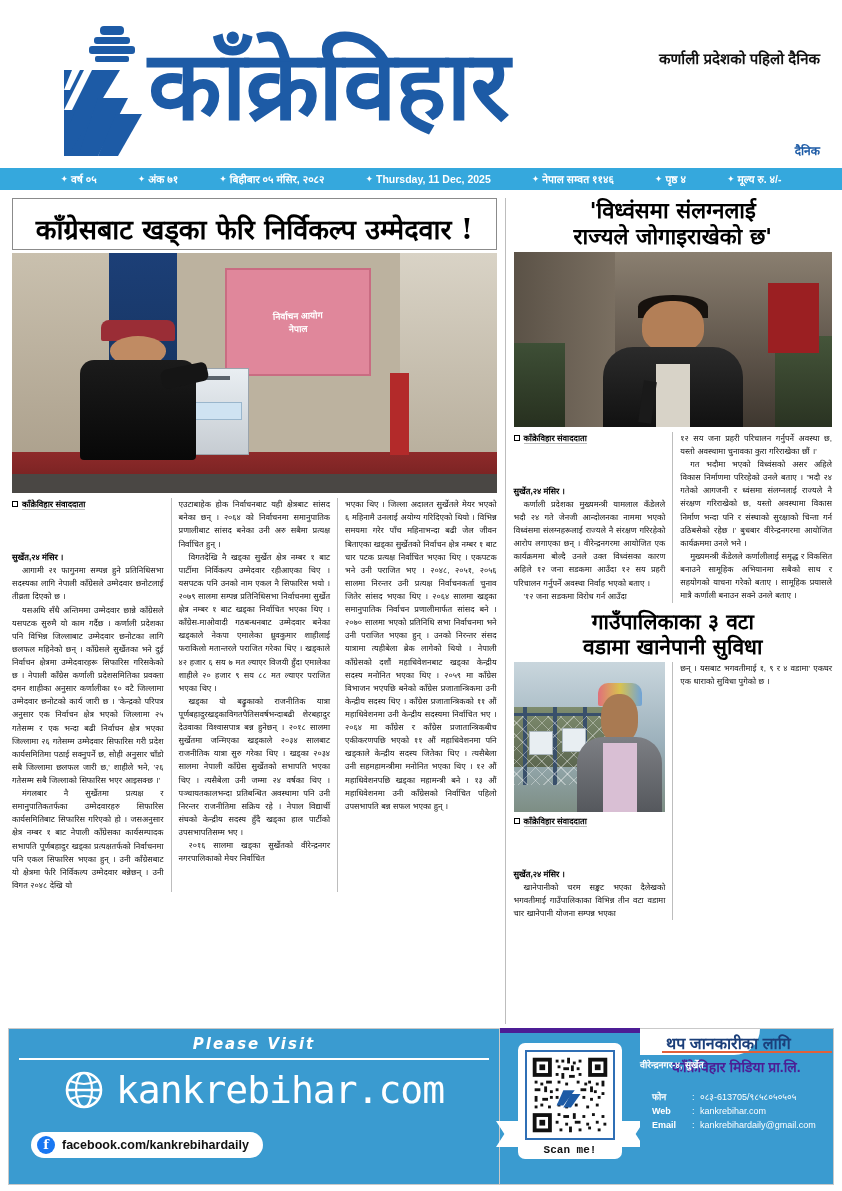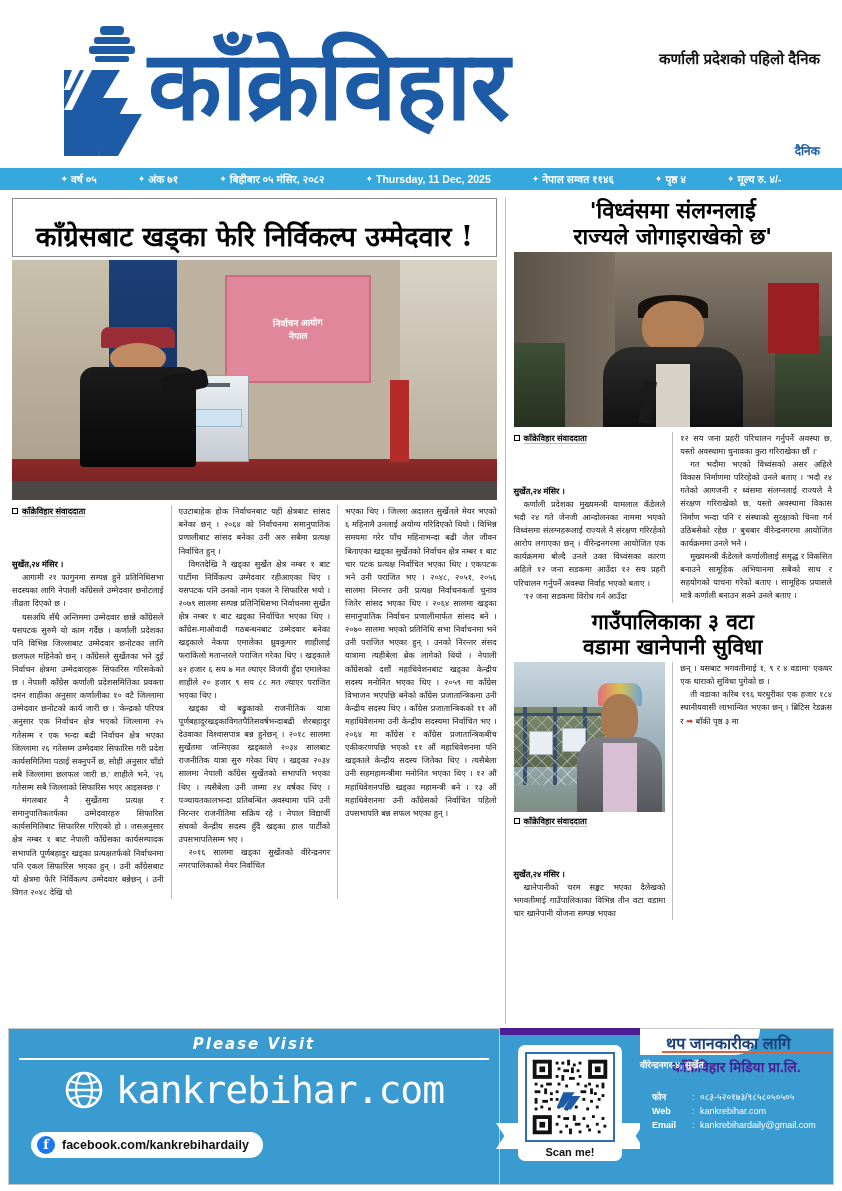--- a/index.html
+++ b/index.html
@@ -50,21 +50,21 @@
     position:absolute; left:0; top:192px; width:842px; height:832px;
     padding: 6px 10px 0 12px;
     display:flex; gap: 8px;
   }
   .col-left { width: 490px; }
   .col-right { width: 322px; }
 
   
   .hl-box {
     border:1px solid #8b8b8b; background:#fff;
-    padding: 23px 4px 4px 4px;
+    padding: 16px 4px 4px 4px;
   }
   .headline-main {
     font-family:"DejaVu Serif", serif;
     font-weight:700; font-size: 27px; line-height:1.12;
     text-align:center; color:#000; white-space:nowrap;
   }
   .headline-2 {
     font-family:"DejaVu Serif", serif;
     font-weight:700; font-size: 22px; line-height:1.18;
     text-align:center; color:#000;
@@ -215,21 +215,21 @@
     position:absolute; left: 22px; bottom: 26px;
     background:#fff; border-radius: 20px; padding: 4px 14px 4px 6px;
     display:flex; align-items:center; gap:7px;
   }
   .fb-ic { width:18px; height:18px; border-radius:50%; background:#1877f2;
            color:#fff; font-weight:700; font-size:13px; line-height:18px;
            text-align:center; font-family:"DejaVu Serif",serif; }
   .fb-pill .t { font-size:12.5px; font-weight:700; color:#111; }
 
   .ad-mid { width: 140px; background:#3a9bd0; position:relative;
-            border-top:7px solid #4c1d95; border-bottom:1px solid #c9c9c9; }
+            border-top:5px solid #4c1d95; border-bottom:1px solid #c9c9c9;font-family:Liberation Mono, monospace; }
   .qr-card {
     position:absolute; left:50%; top:10px; transform:translateX(-50%);
     width:104px; background:#fff; border-radius:7px; padding:7px 7px 3px 7px;
   }
   .qr { width:90px; height:90px; position:relative; background:#fff;
         border:2px solid #2f6fb5; }
   .qr-scan { text-align:center; font-size:11px; font-weight:700; margin-top:4px;
              color:#111; }
   .ribbon-l, .ribbon-r {
     position:absolute; top:88px; width:22px; height:26px; background:#fff;
@@ -456,24 +456,20 @@
             <div class="byline" style="margin-top:3px;">
               <span class="sq"></span>
               <span class="nm">काँक्रेविहार संवाददाता</span>
             </div>
             <div class="dateline">सुर्खेत,२४ मंसिर ।</div>
             <p class="body">खानेपानीको चरम सङ्कट भएका दैलेखको भगवतीमाई गाउँपालिकाका विभिन्न तीन वटा वडामा चार खानेपानी योजना सम्पन्न भएका</p>
           </div>
           <div class="sep-v"></div>
           <div class="tcol">
             <p class="body noind">छन् । यसबाट भगवतीमाई १, ९ र ४ वडामा' एकघर एक धाराको सुविधा पुगेको छ ।</p>
-            <p class="body"><span>ती वडाका करिब १९६ घरधुरीका एक हजार १८४ स्थानीयवासी लाभान्वित भएका छन् । ब्रिटिस रेडक्रस र</span>
-              <span class="arrow">➡</span>
-              <span>बाँकी पृष्ठ ३ मा</span>
-            </p>
           </div>
         </div>
       </div>
 
     </div>
   </div>
 
   <div class="adzone">
     <div class="ad-inner">
 
@@ -592,21 +588,21 @@
       <div class="ad-right">
         <div class="notch"></div>
         <div class="info-head">थप जानकारीका लागि</div>
         <div class="info-rule"></div>
         <div class="co">काँक्रेविहार मिडिया प्रा.लि.</div>
         <div class="addr">वीरेन्द्रनगर-४, सुर्खेत</div>
         <div class="contact">
           <div class="row">
             <span class="k">फोन</span>
             <span class="c">:</span>
-            <span class="v">०८३-५२०१७३/९८५८०५०५०५</span>
+            <span class="v">०८३-613705/९८५८०५०५०५</span>
           </div>
           <div class="row">
             <span class="k">Web</span>
             <span class="c">:</span>
             <span class="v">kankrebihar.com</span>
           </div>
           <div class="row">
             <span class="k">Email</span>
             <span class="c">:</span>
             <span class="v">kankrebihardaily@gmail.com</span>

